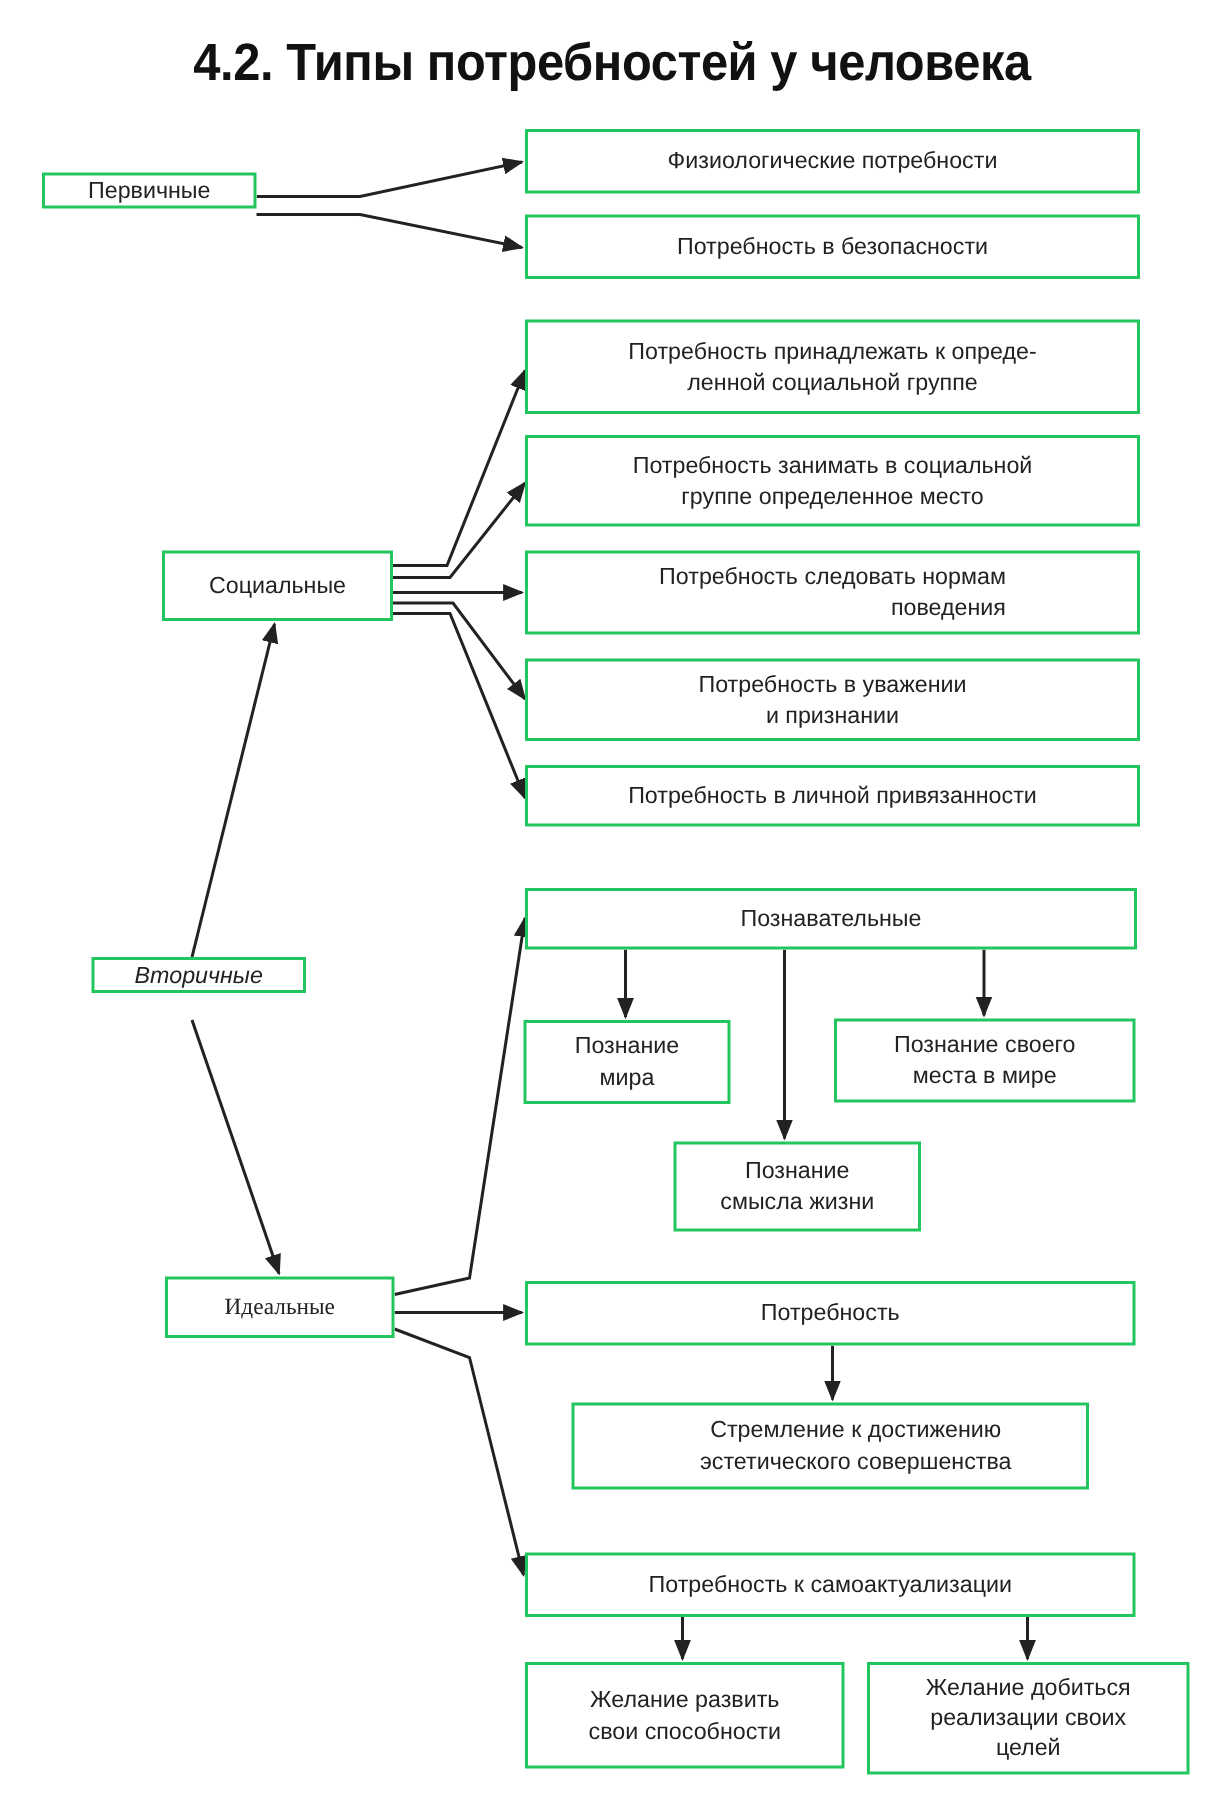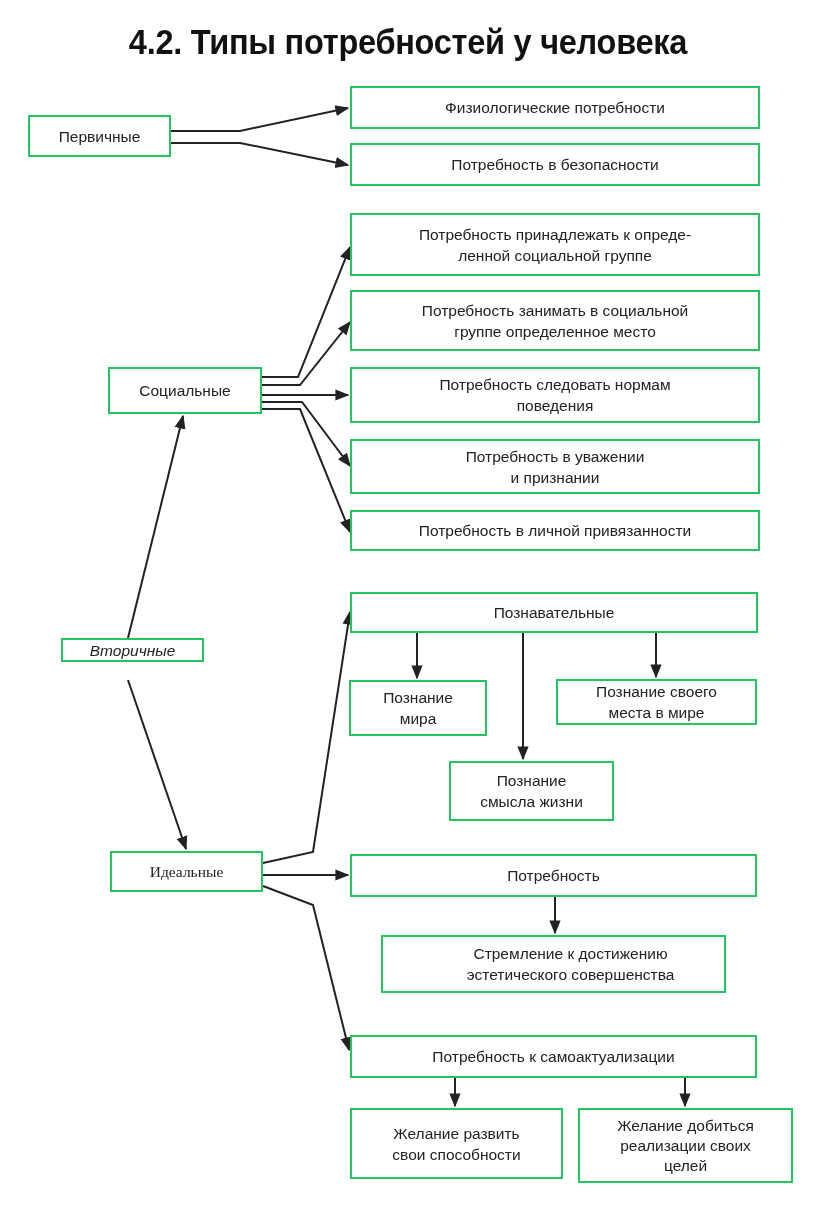--- a/index.html
+++ b/index.html
@@ -46,42 +46,42 @@
   <path d="M417,633 L417,678" marker-end="url(#arr)"></path>
   <path d="M523,633 L523,759" marker-end="url(#arr)"></path>
   <path d="M656,633 L656,677" marker-end="url(#arr)"></path>
 
   <path d="M555,897 L555,933" marker-end="url(#arr)"></path>
 
   <path d="M455,1078 L455,1106" marker-end="url(#arr)"></path>
   <path d="M685,1078 L685,1106" marker-end="url(#arr)"></path>
 </svg>
 
-<div class="box" style="left:28px;top:115px;width:143px;height:42px;">Первичные</div>
+<div class="box" style="left:28px;top:115px;width:143px;height:24px;">Первичные</div>
 <div class="box" style="left:350px;top:86px;width:410px;height:43px;">Физиологические потребности</div>
 <div class="box" style="left:350px;top:143px;width:410px;height:43px;">Потребность в безопасности</div>
 
 <div class="box" style="left:108px;top:367px;width:154px;height:47px;">Социальные</div>
 <div class="box" style="left:350px;top:213px;width:410px;height:63px;">Потребность принадлежать к опреде-
 ленной социальной группе</div>
 <div class="box" style="left:350px;top:290px;width:410px;height:61px;">Потребность занимать в социальной
 группе определенное место</div>
-<div class="box" style="left:350px;top:367px;width:410px;height:56px;">Потребность следовать нормам
+<div class="box" style="left:350px;top:367px;width:410px;height:56px;text-align:right;">Потребность следовать нормам
 поведения</div>
 <div class="box" style="left:350px;top:439px;width:410px;height:55px;">Потребность в уважении
 и признании</div>
 <div class="box" style="left:350px;top:510px;width:410px;height:41px;">Потребность в личной привязанности</div>
 
 <div class="box" style="left:61px;top:638px;width:143px;height:24px;font-style:italic;">Вторичные</div>
 <div class="box" style="left:110px;top:851px;width:153px;height:41px;font-family:Liberation Serif, serif;">Идеальные</div>
 
 <div class="box" style="left:350px;top:592px;width:408px;height:41px;">Познавательные</div>
 <div class="box" style="left:349px;top:680px;width:138px;height:56px;">Познание
 мира</div>
-<div class="box" style="left:556px;top:679px;width:201px;height:46px;">Познание своего
+<div class="box" style="left:556px;top:679px;width:201px;height:56px;">Познание своего
 места в мире</div>
 <div class="box" style="left:449px;top:761px;width:165px;height:60px;">Познание
 смысла жизни</div>
 
 <div class="box" style="left:350px;top:854px;width:407px;height:43px;">Потребность</div>
 <div class="box" style="left:381px;top:935px;width:345px;height:58px;padding-left:40px;">Стремление к достижению
 эстетического совершенства</div>
 
 <div class="box" style="left:350px;top:1035px;width:407px;height:43px;">Потребность к самоактуализации</div>
 <div class="box" style="left:350px;top:1108px;width:213px;height:71px;">Желание развить

